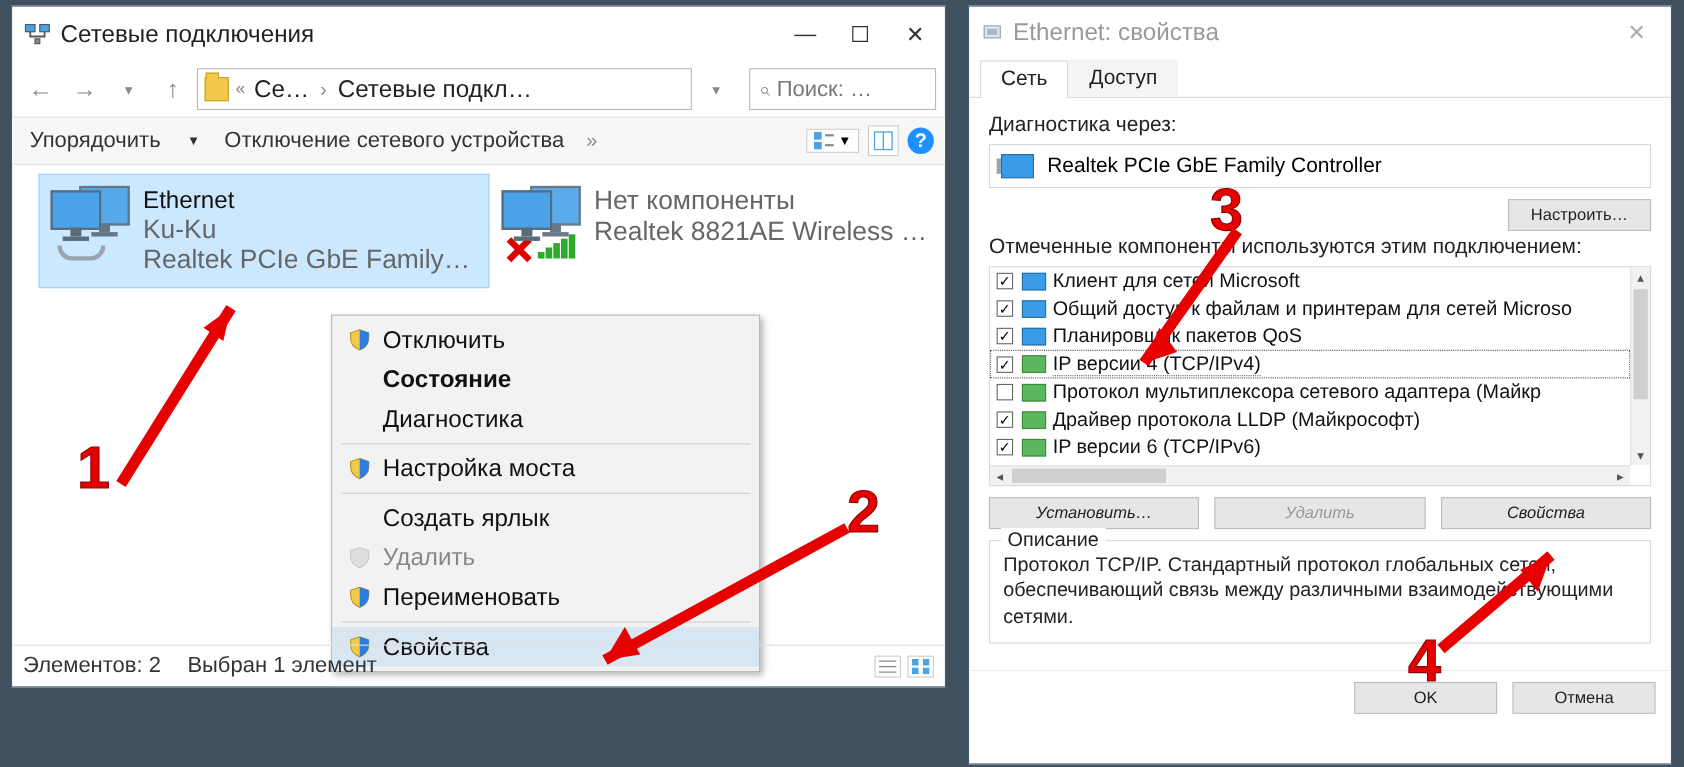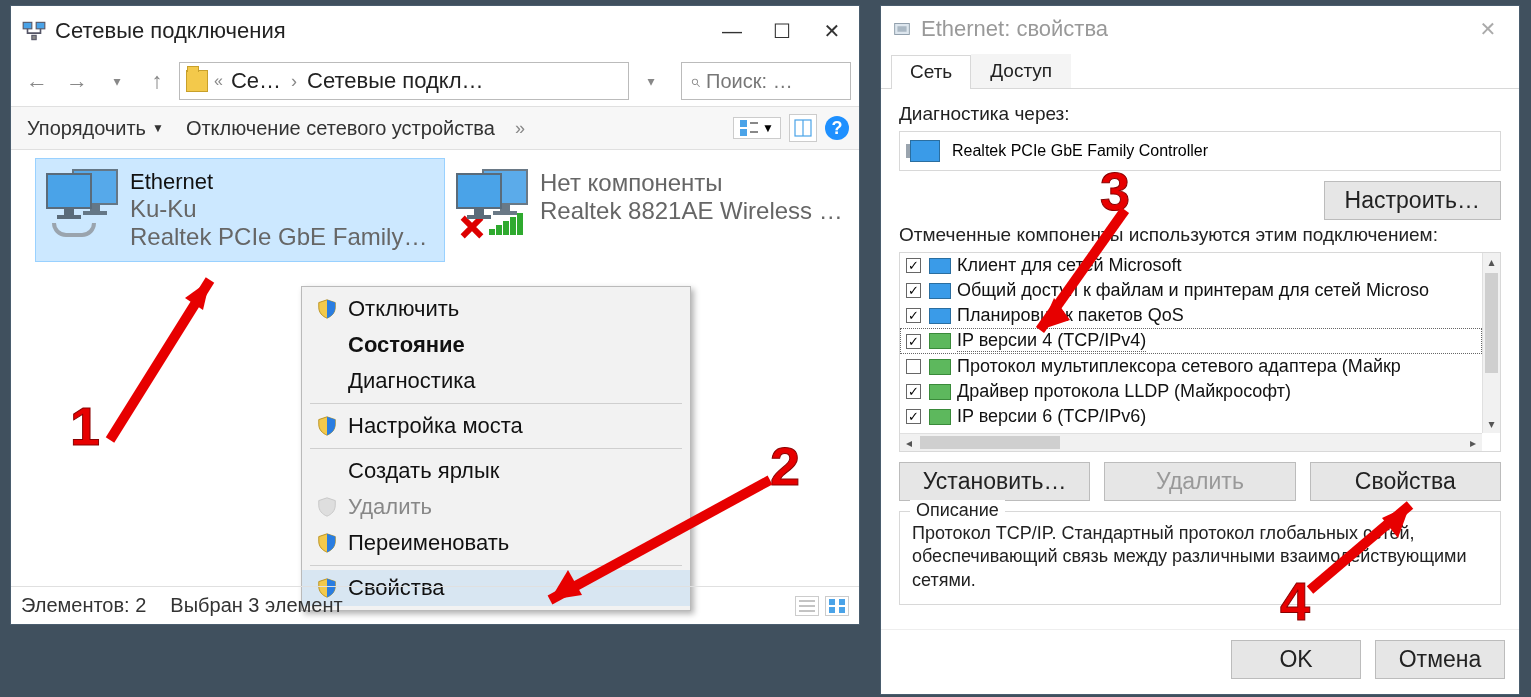--- a/index.html
+++ b/index.html
@@ -19,21 +19,21 @@
   .pathbox { flex:1; height:38px; border:1px solid #bbb; display:flex; align-items:center; padding:0 6px; background:#fff;}
   .pathbox .fld { width:22px; height:22px; background:#f3c94b; border:1px solid #c8a02a; margin-right:6px; position:relative;}
   .pathbox .fld:before{content:"";position:absolute;left:0;top:-5px;width:10px;height:5px;background:#f3c94b;border:1px solid #c8a02a;border-bottom:none;}
   .pathtxt { font-size:22px; color:#222; overflow:hidden; white-space:nowrap; text-overflow:ellipsis;}
   .pathsep { margin:0 10px; color:#888; font-size:18px;}
   .searchbox { width:170px; height:38px; border:1px solid #bbb; margin-left:8px; display:flex; align-items:center; padding:0 8px;}
   .searchbox .sicon{color:#888;font-size:18px;transform:scaleX(-1);}
   .searchbox .stext{color:#777;font-size:20px;margin-left:6px;overflow:hidden;white-space:nowrap;text-overflow:ellipsis;}
 
   .toolbar1 { height:44px; border-top:1px solid #e0e0e0; border-bottom:1px solid #e0e0e0; background:#f7f7f7; display:flex; align-items:center; padding:0 10px; gap:10px;}
-  .tbtn { display:flex; align-items:center; font-size:20px; color:#333; padding:2px 6px;}
+  .tbtn { display:flex; align-items:center; font-size:20px; color:#333; padding:2px 6px;gap:18px;}
   .tbtn .caret{margin-left:6px;font-size:12px;}
   .tsep{font-size:18px;color:#888;margin:0 4px;}
   .toolbar1 .right{margin-left:auto;display:flex;align-items:center;gap:8px;}
   .viewbtn{display:flex;align-items:center;border:1px solid #ccc;background:#fff;padding:2px 6px;gap:4px;font-size:16px;}
   .helpicon{width:24px;height:24px;border-radius:50%;background:#1e90ff;color:#fff;display:flex;align-items:center;justify-content:center;font-weight:bold;font-size:18px;}
   .splitbtn{width:28px;height:28px;border:1px solid #ccc;background:#fff;display:flex;align-items:center;justify-content:center;}
   .splitbtn svg{width:18px;height:18px;}
 
   .connlist{display:flex;padding:8px 0 0 8px;gap:0;}
   .conn{width:410px;display:flex;padding:10px;border:1px solid transparent;}
@@ -75,42 +75,42 @@
   .tabs{display:flex;border-bottom:1px solid #d8d8d8;padding:0 10px;margin-top:2px;gap:0;}
   .tab{border:1px solid #d8d8d8;border-bottom:none;padding:5px 18px 6px;font-size:19px;color:#222;position:relative;top:1px;background:#fff;}
   .tab:not(.active){background:#f4f4f4;border-color:transparent transparent #d8d8d8 transparent;top:0;}
 
   .propbody{padding:14px 18px 10px;}
   .label{font-size:19px;color:#222;margin-bottom:6px;}
   .connthru{border:1px solid #d8d8d8;height:40px;display:flex;align-items:center;padding:0 10px;background:#fff;}
   .cardicon{width:30px;height:22px;margin-right:12px;position:relative;}
   .cardicon:before{content:"";position:absolute;inset:0;background:#3a9be8;border:1px solid #2a6ea0;}
   .cardicon:after{content:"";position:absolute;left:-4px;top:4px;width:4px;height:14px;background:#9aa4ae;}
-  .btn{border:1px solid #bcbcbc;background:#e6e6e6;padding:5px 20px;font-size:23px;color:#222;min-width:130px;text-align:center;}
+  .btn{border:1px solid #bcbcbc;background:#e6e6e6;padding:5px 20px;font-size:15px;color:#222;min-width:130px;text-align:center;}
   .btn.disabled{color:#999;}
   .rightalign{display:flex;justify-content:flex-end;margin:10px 0 4px;}
 
   .listbox{border:1px solid #d8d8d8;height:200px;overflow:hidden;position:relative;margin-bottom:10px;}
   .listinner{position:absolute;left:0;top:0;right:18px;}
   .litem{display:flex;align-items:center;padding:2px 6px;font-size:18px;color:#111;white-space:nowrap;}
   .litem .cb{width:15px;height:15px;border:1px solid #666;margin-right:8px;flex-shrink:0;display:flex;align-items:center;justify-content:center;}
   .litem .cb.chk:after{content:"✓";font-size:13px;line-height:1;color:#000;}
   .litem .niicon{width:22px;height:16px;margin-right:6px;flex-shrink:0;background:#3a9be8;border:1px solid #2a6ea0;position:relative;}
   .litem .niicon.green{background:#5db85d;border-color:#3a8a3a;}
   .litem.hl{border:1px dotted #666;padding:1px 5px;}
   .litem.hl .txt{border-bottom:1px dotted #666;}
   .vscroll{position:absolute;right:0;top:0;bottom:18px;width:18px;background:#f1f1f1;border-left:1px solid #e0e0e0;}
   .vscroll .up,.vscroll .down{height:18px;display:flex;align-items:center;justify-content:center;color:#555;font-size:12px;}
   .vscroll .thumb{position:absolute;left:2px;right:2px;top:20px;height:100px;background:#cfcfcf;}
   .hscroll{position:absolute;left:0;right:18px;bottom:0;height:18px;background:#f1f1f1;border-top:1px solid #e0e0e0;display:flex;}
   .hscroll .lft,.hscroll .rgt{width:18px;display:flex;align-items:center;justify-content:center;color:#555;font-size:12px;}
   .hscroll .track{flex:1;position:relative;}
   .hscroll .thumb{position:absolute;left:2px;top:2px;bottom:2px;width:140px;background:#cfcfcf;}
 
-  .btnrow{display:flex;gap:14px;margin-bottom:10px;}
+  .btnrow{display:flex;gap:14px;margin-bottom:10px;font-style:italic;}
   .btnrow .btn{flex:1;min-width:0;}
 
   .group{border:1px solid #d8d8d8;padding:10px 12px 12px;position:relative;margin-bottom:14px;}
   .group .glabel{position:absolute;left:10px;top:-12px;background:#fff;padding:0 6px;font-size:18px;color:#222;}
   .group .desc{font-size:18px;color:#222;line-height:1.3;}
 
   .okrow{display:flex;justify-content:flex-end;gap:14px;padding:10px 14px;border-top:1px solid #eee;}
 
   
   .anno{position:absolute;pointer-events:none;font-family:Arial,sans-serif;}
@@ -263,21 +263,21 @@
         <span class="shield"><svg viewBox="0 0 24 24">
             <path d="M12 2 L21 5 v5 c0 6-4 10-9 12 C7 20 3 16 3 10 V5 Z" fill="#f3c94b" stroke="#b89020"></path>
             <path d="M12 2 L21 5 v5 c0 6-4 10-9 12 Z" fill="#2a7de1"></path>
           </svg></span>
         <span>Свойства</span>
       </div>
   </div>
 
   <div class="statusbar">
     <span>Элементов: 2</span>
-    <span>Выбран 3 элемент</span>
+    <span>Выбран 1 элемент</span>
     <div class="right">
       <div class="viewbtn">
           <svg width="16" height="14" viewBox="0 0 16 14">
             <line x1="0" y1="2" x2="16" y2="2" stroke="#888"></line>
             <line x1="0" y1="7" x2="16" y2="7" stroke="#888"></line>
             <line x1="0" y1="12" x2="16" y2="12" stroke="#888"></line>
           </svg>
         </div>
       <div class="viewbtn">
           <svg width="16" height="14" viewBox="0 0 16 14">
@@ -303,21 +303,21 @@
 
   <div class="tabs">
     <div class="tab active"><span>Сеть</span></div>
     <div class="tab"><span>Доступ</span></div>
   </div>
 
   <div class="propbody">
     <div class="label">Диагностика через:</div>
     <div class="connthru">
       <span class="cardicon"></span>
-      <span style="font-size:16px">Realtek PCIe GbE Family Controller</span>
+      <span style="font-size:19px">Realtek PCIe GbE Family Controller</span>
     </div>
     <div class="rightalign">
       <div class="btn"><span>Настроить…</span></div>
     </div>
 
     <div class="label">Отмеченные компоненты используются этим подключением:</div>
 
     <div class="listbox">
       <div class="listinner" id="comp-list">
           <div class="litem">

